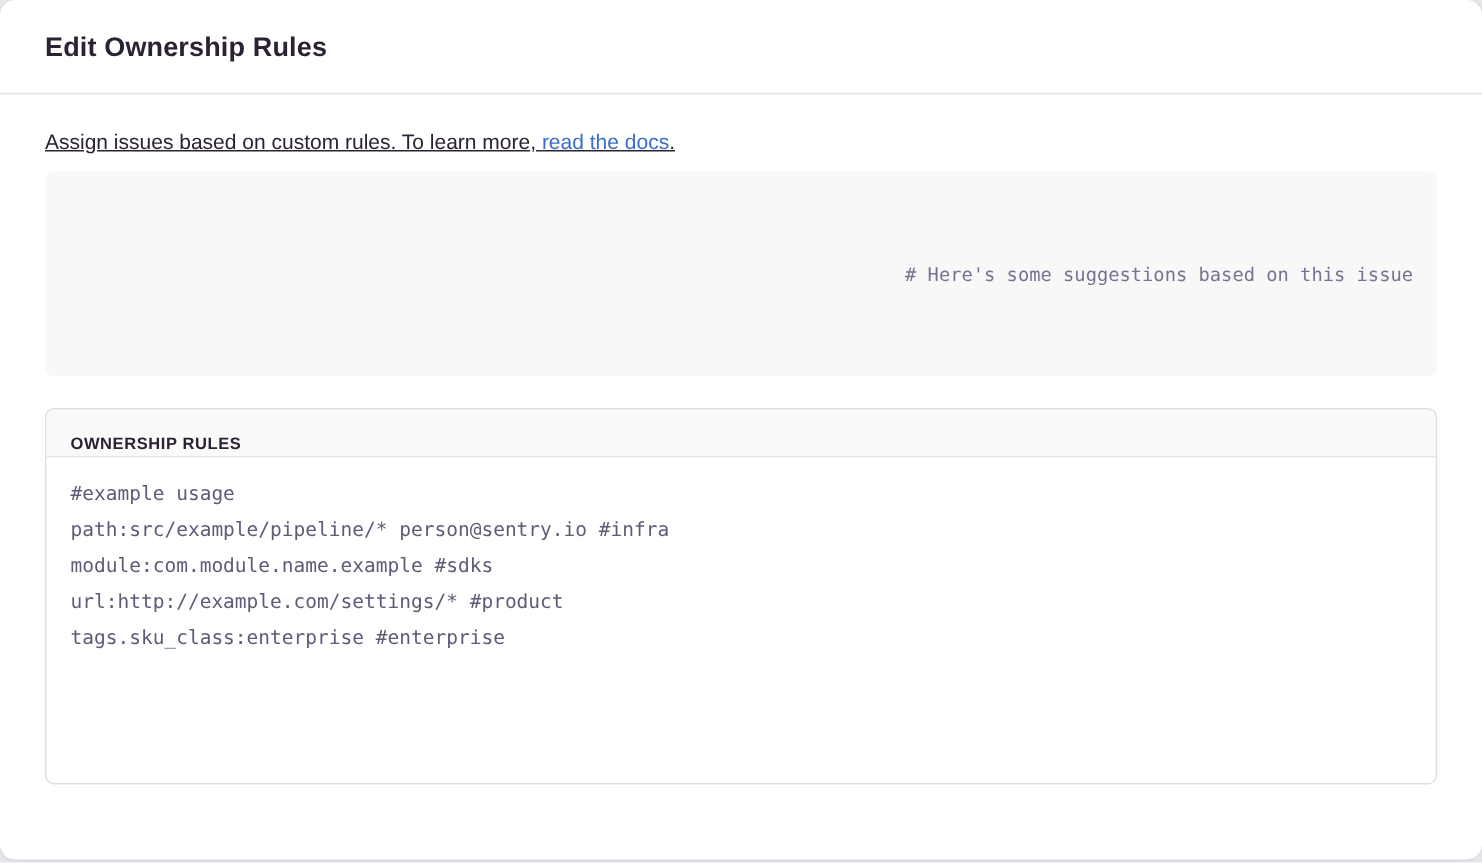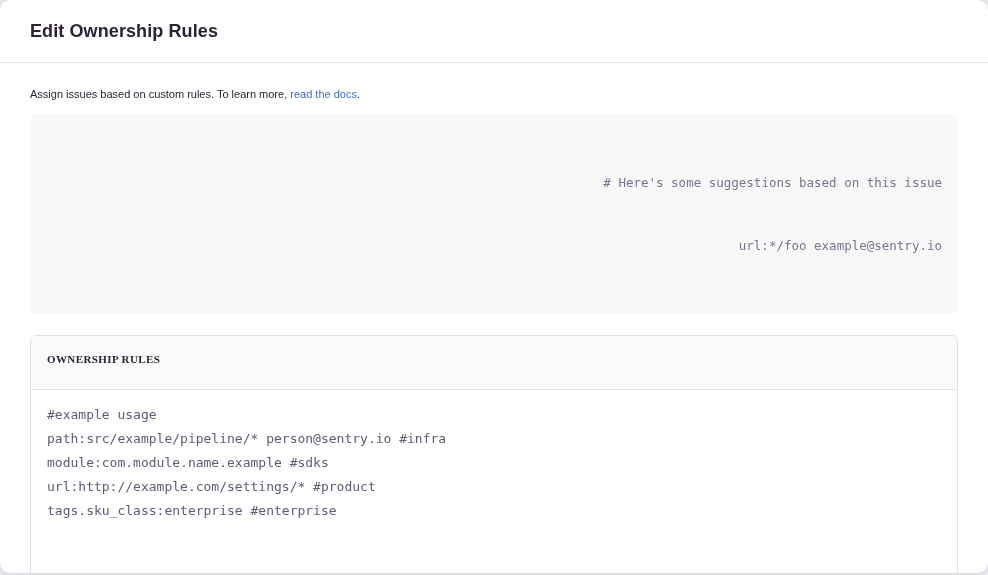--- a/index.html
+++ b/index.html
@@ -29,23 +29,24 @@
     color: #2b2233;
     letter-spacing: 0.1px;
     text-align: right;
   }
   .modal-body {
     flex: 1 1 auto;
     padding: 23px 30px 30px;
     display: flex; flex-direction: column;
   }
   .description {
-    font-size: 11px; line-height: 16px;
+    font-size: 14px; line-height: 16px;
     color: #2b2233;
     margin: 0 0 12px 0;
+    text-decoration: underline;
   }
   .docs-link {
     color: #3b6ecc;
     text-decoration: none;
     cursor: pointer;
   }
   .code-suggestions {
     background: #f8f8f9;
     border-radius: 6px;
     padding: 16px;
@@ -59,22 +60,21 @@
   }
   .rules-panel {
     border: 1px solid #e0dde4;
     border-radius: 6px;
     overflow: hidden;
     background: #ffffff;
   }
   .rules-panel-header {
     background: #fafafb;
     border-bottom: 1px solid #e4e2e8;
-    padding: 13px 16px 22px;
-    font-family: Liberation Serif, serif;
+    padding: 13px 16px 0;
   }
   .rules-panel-title {
     font-size: 11px; font-weight: 700;
     letter-spacing: 0.4px;
     color: #2b2233;
     line-height: 14px;
   }
   .rules-textarea {
     display: block;
     width: 100%; height: 217px;
@@ -97,21 +97,20 @@
   <div class="modal-header">
     <span class="modal-title">Edit Ownership Rules</span>
   </div>
 
   <div class="modal-body">
 
     <p class="description"><span>Assign issues based on custom rules. To learn more, </span><a class="docs-link">read the docs</a><span>.</span></p>
 
     <div class="code-suggestions">
       <div># Here's some suggestions based on this issue</div>
-      <div>url:*/foo example@sentry.io</div>
     </div>
 
     <div class="rules-panel">
       <div class="rules-panel-header">
         <span class="rules-panel-title">OWNERSHIP RULES</span>
       </div>
       <textarea class="rules-textarea" spellcheck="false" style="">#example usage
 path:src/example/pipeline/* person@sentry.io #infra
 module:com.module.name.example #sdks
 url:http://example.com/settings/* #product

